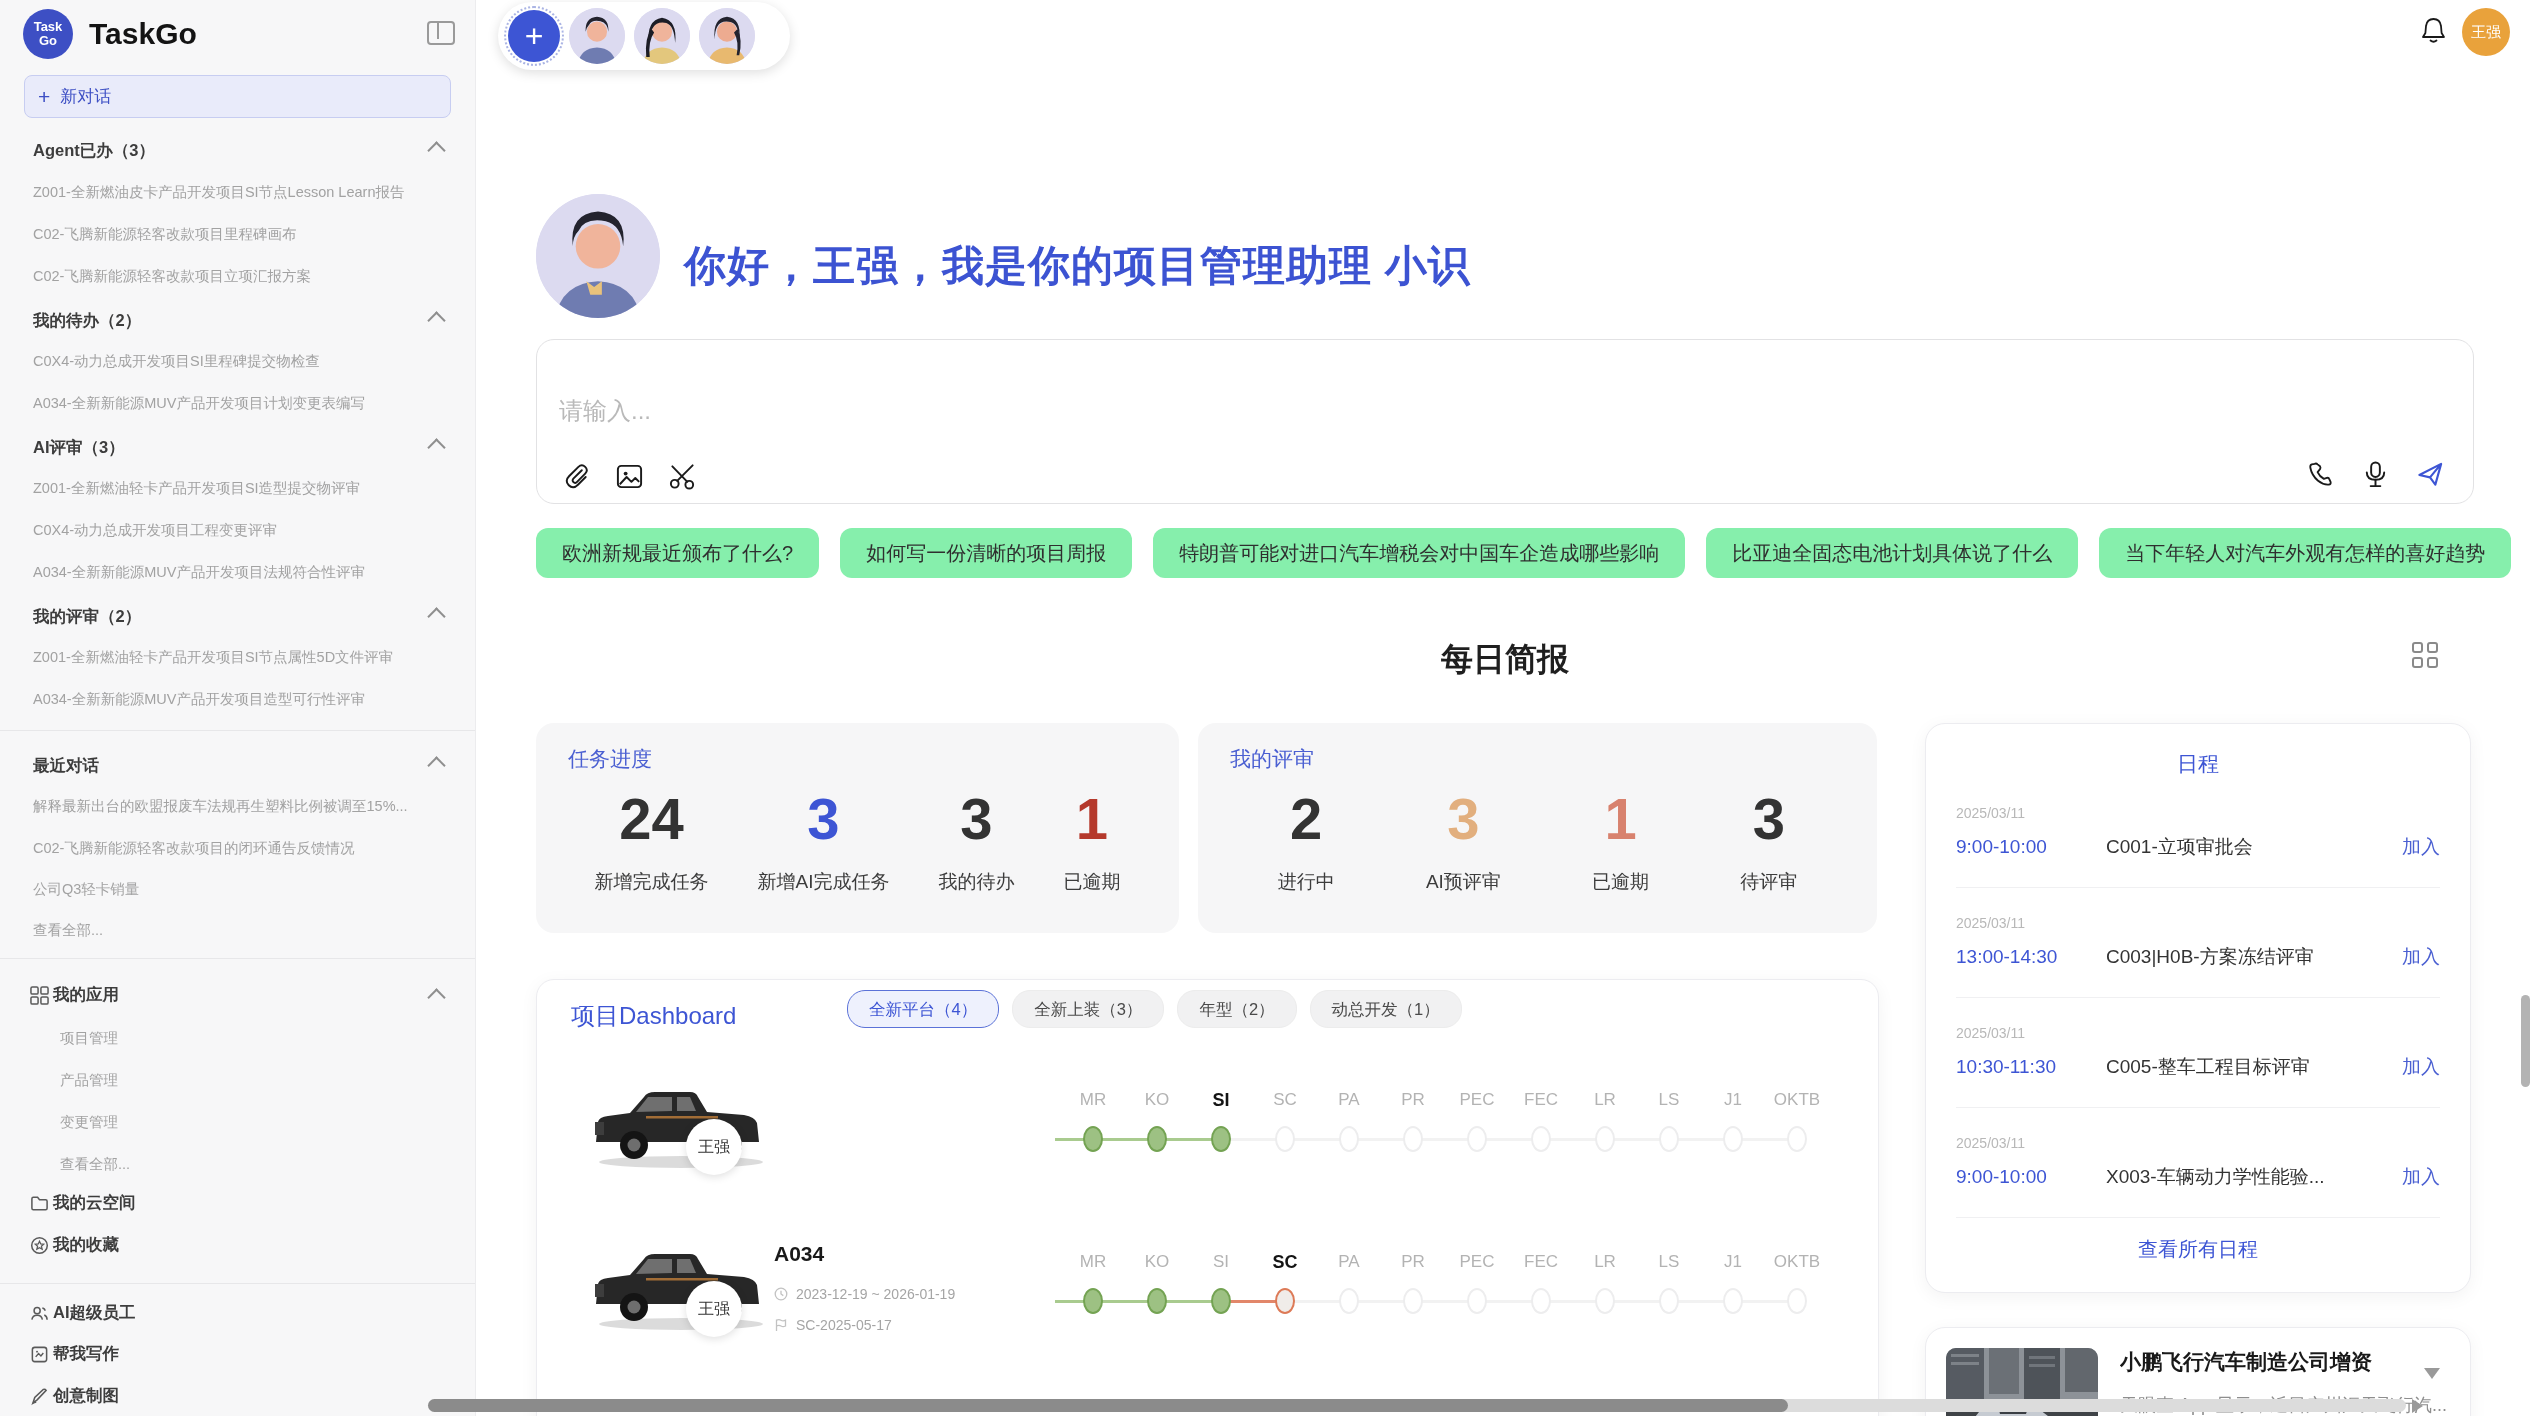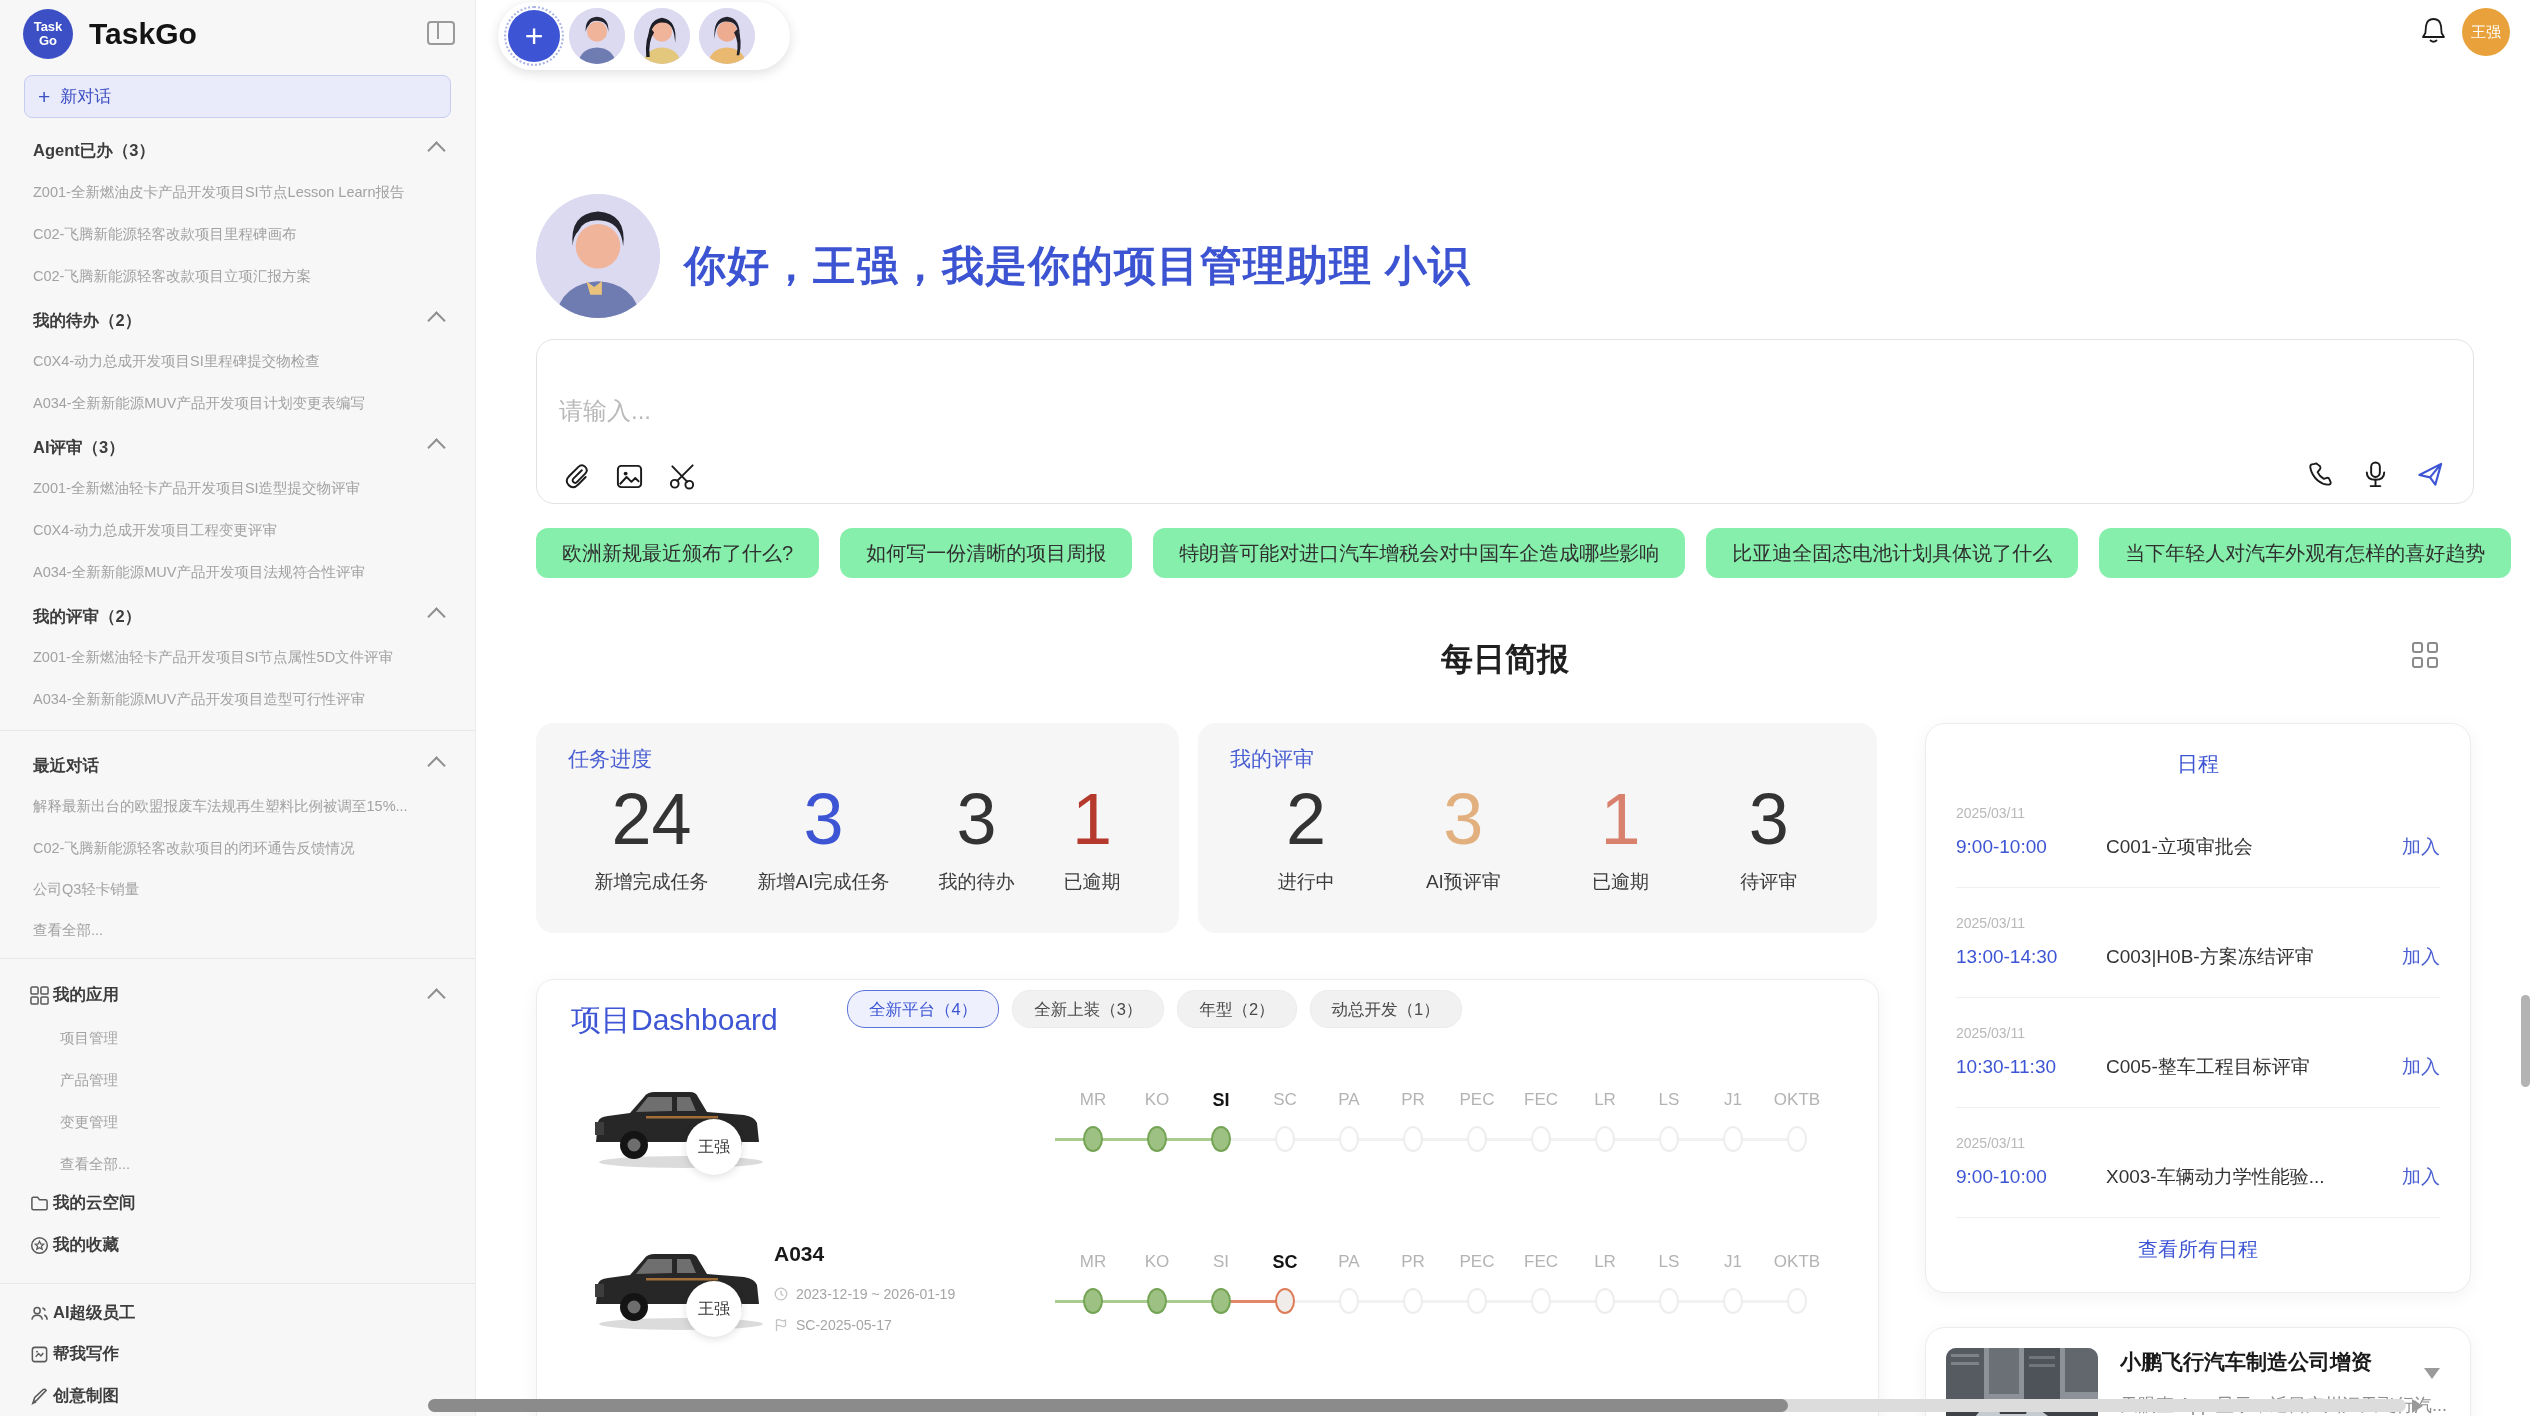--- a/index.html
+++ b/index.html
@@ -60,41 +60,41 @@
   .brief-title{position:absolute;left:536px;top:638px;width:1938px;text-align:center;font-size:32px;font-weight:700;color:#1f1f1f}
   .grid-icon{position:absolute;left:2412px;top:642px;width:26px;height:26px;display:grid;
              grid-template-columns:1fr 1fr;gap:4px;cursor:pointer}
   .grid-icon i{border:2px solid #8a8a8a;border-radius:3px}
 
   .scard{position:absolute;top:723px;height:210px;background:#f6f6f7;border-radius:18px}
   #scard1{left:536px;width:643px} #scard2{left:1198px;width:679px}
   .scard-title{position:absolute;left:32px;top:22px;font-size:21px;color:#4b60d2;font-weight:500}
   .stats{position:absolute;left:0;right:0;top:60px;display:flex;justify-content:space-around;padding:0 34px}
   .stat{text-align:center}
-  .stat-num{font-size:72px;font-weight:400;color:#333;line-height:72px}
+  .stat-num{font-size:58px;font-weight:700;color:#333;line-height:72px}
   .c-blue{color:#3d55d4}.c-red{color:#b5392c}.c-tan{color:#e2af7e}.c-salmon{color:#d8826e}
   .stat-label{font-size:19px;color:#3c3c3c;margin-top:14px}
 
   
   #schedule{position:absolute;left:1925px;top:723px;width:546px;height:570px;background:#fff;border:1px solid #ececf0;
             border-radius:20px;box-shadow:0 4px 18px rgba(0,0,0,.05);padding:26px 30px 0;box-sizing:border-box}
   .sch-title{text-align:center;color:#3d55d4;font-size:21px}
   .sch-item{padding:27px 0;border-bottom:1px solid #f0f0f2}
   .sch-item:last-of-type{border-bottom:none}
   .sch-date{font-size:14px;color:#b8b8b8;margin-bottom:13px}
   .sch-row{display:flex;align-items:center;font-size:19px}
   .sch-time{color:#3d55d4;width:150px;font-weight:500}
   .sch-name{flex:1;color:#333;white-space:nowrap;overflow:hidden}
   .sch-join{color:#4b60d2;cursor:pointer}
   .sch-footer{text-align:center;color:#3d55d4;font-size:20px;padding:18px 0;cursor:pointer}
 
   
   #dashboard{position:absolute;left:536px;top:979px;width:1341px;height:600px;background:#fff;border:1px solid #ececf0;
              border-radius:18px;box-shadow:0 4px 18px rgba(0,0,0,.05)}
-  .dash-title{position:absolute;left:34px;top:20px;font-size:30px;color:#3d55d4;font-weight:500}
+  .dash-title{position:absolute;left:34px;top:20px;font-size:24px;color:#3d55d4;font-weight:500}
   .pills{position:absolute;left:310px;top:10px;display:flex;gap:13px}
   .pill{height:36px;line-height:36px;padding:0 21px;border-radius:18px;font-size:16.5px;background:#f1f1f2;
         color:#4a4a4a;border:1px solid #ececec;cursor:pointer;white-space:nowrap}
   .pill.active{background:#eef1fd;border-color:#5b72d8;color:#3d55d4}
   .proj-row{position:absolute;left:49px;width:1280px;height:150px}
   .car{position:absolute;left:0;top:2px;width:190px;height:105px}
   .badge{position:absolute;left:100px;top:55px;width:56px;height:56px;background:#fff;border-radius:50%;display:flex;
          align-items:center;justify-content:center;font-size:16px;color:#333;box-shadow:0 2px 9px rgba(0,0,0,.13)}
   .pinfo{position:absolute;left:188px;top:0;width:260px;height:140px}
   .pname{position:absolute;left:0;top:16px;font-size:21px;font-weight:700;color:#191919}

